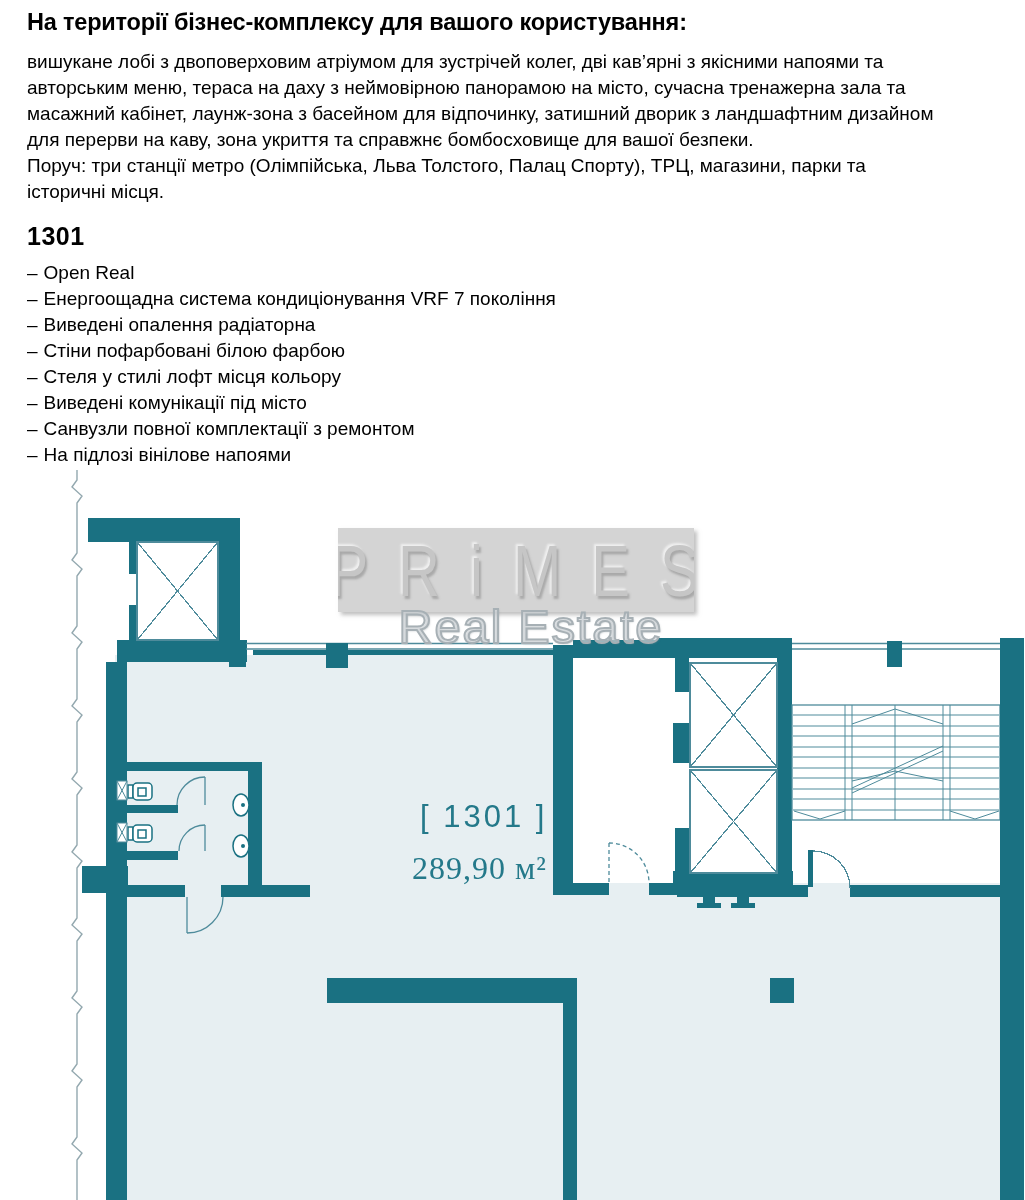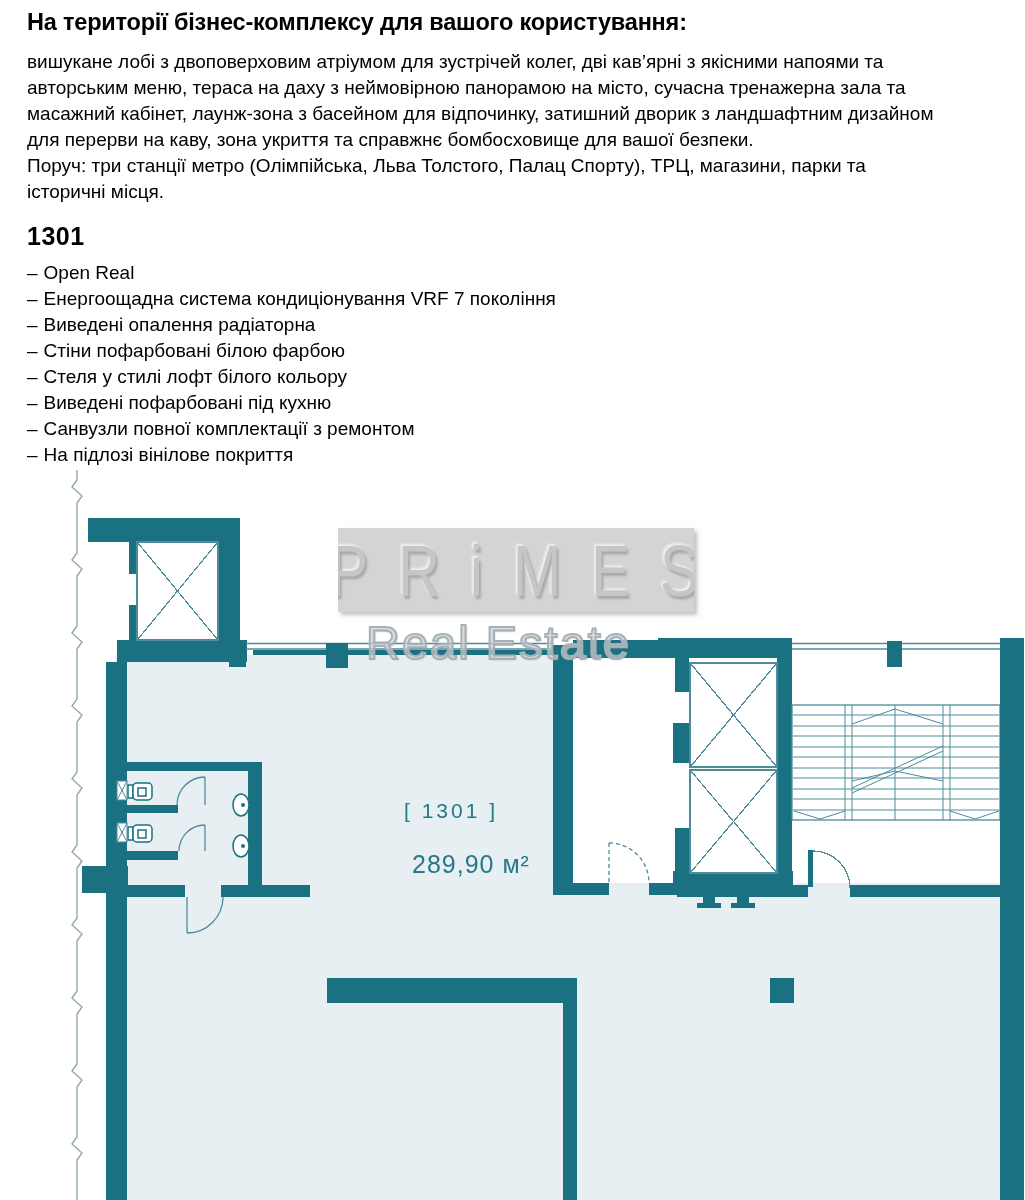--- a/index.html
+++ b/index.html
@@ -24,34 +24,35 @@
     background:#d4d4d4;box-shadow:3px 3px 4px rgba(140,140,140,.55);
     display:flex;align-items:center;justify-content:center;overflow:hidden;
   }
   .wm-box span{
     font-size:58px;letter-spacing:30px;padding-left:26px;color:#c6c6c6;
     transform:scaleY(1.25);
     text-shadow:2px 2px 2px #a9a9a9, -2px -2px 2px #f0f0f0;
     white-space:nowrap;
   }
   .wm-sub{
-    position:absolute;left:366px;top:160px;width:330px;
+    position:absolute;left:366px;top:144px;width:330px;
     font-size:47px;letter-spacing:2px;
     color:rgba(225,230,233,0.55);
     -webkit-text-stroke:2px #a7b0b5;
     text-shadow:1px 1px 2px rgba(130,140,145,.5);
     white-space:nowrap;
+    text-align:center;
   }
   .unit-label{
-    position:absolute;left:404px;top:344px;
-    font-size:21px;letter-spacing:3px;color:var(--label,#24798a);text-align:right;
+    position:absolute;left:420px;top:344px;
+    font-size:31px;letter-spacing:3px;color:var(--label,#24798a);text-align:right;
   }
   .area-label{
     position:absolute;left:412px;top:395px;
-    font-size:25px;letter-spacing:1px;color:var(--label,#24798a);
+    font-size:32px;letter-spacing:1px;color:var(--label,#24798a);font-family:Liberation Serif, serif;
   }
 </style>
 </head>
 <body>
 
 <div class="content">
   <h1>На території бізнес-комплексу для вашого користування:</h1>
   <div id="desc">
       <div class="desc-line">вишукане лобі з двоповерховим атріумом для зустрічей колег, дві кав’ярні з якісними напоями та</div>
       <div class="desc-line">авторським меню, тераса на даху з неймовірною панорамою на місто, сучасна тренажерна зала та</div>
@@ -59,24 +60,24 @@
       <div class="desc-line">для перерви на каву, зона укриття та справжнє бомбосховище для вашої безпеки.</div>
       <div class="desc-line">Поруч: три станції метро (Олімпійська, Льва Толстого, Палац Спорту), ТРЦ, магазини, парки та</div>
       <div class="desc-line">історичні місця.</div>
     </div>
   <h2>1301</h2>
   <div id="features">
       <div class="feature-item"><span class="dash">–</span><span>Open Real</span></div>
       <div class="feature-item"><span class="dash">–</span><span>Енергоощадна система кондиціонування VRF 7 покоління</span></div>
       <div class="feature-item"><span class="dash">–</span><span>Виведені опалення радіаторна</span></div>
       <div class="feature-item"><span class="dash">–</span><span>Стіни пофарбовані білою фарбою</span></div>
-      <div class="feature-item"><span class="dash">–</span><span>Стеля у стилі лофт білого кольору</span></div>
-      <div class="feature-item"><span class="dash">–</span><span>Виведені пофарбовані під кухню</span></div>
+      <div class="feature-item"><span class="dash">–</span><span>Стеля у стилі лофт місця кольору</span></div>
+      <div class="feature-item"><span class="dash">–</span><span>Виведені комунікації під місто</span></div>
       <div class="feature-item"><span class="dash">–</span><span>Санвузли повної комплектації з ремонтом</span></div>
-      <div class="feature-item"><span class="dash">–</span><span>На підлозі вінілове покриття</span></div>
+      <div class="feature-item"><span class="dash">–</span><span>На підлозі вінілове напоями</span></div>
     </div>
 </div>
 
 <div class="plan">
   <svg width="1025" height="745" viewBox="0 0 1025 745">
 
     <g>
       <rect x="115" y="200" width="458" height="545" fill="var(--floor)"></rect>
       <rect x="573" y="428" width="450" height="317" fill="var(--floor)"></rect>
     </g>

